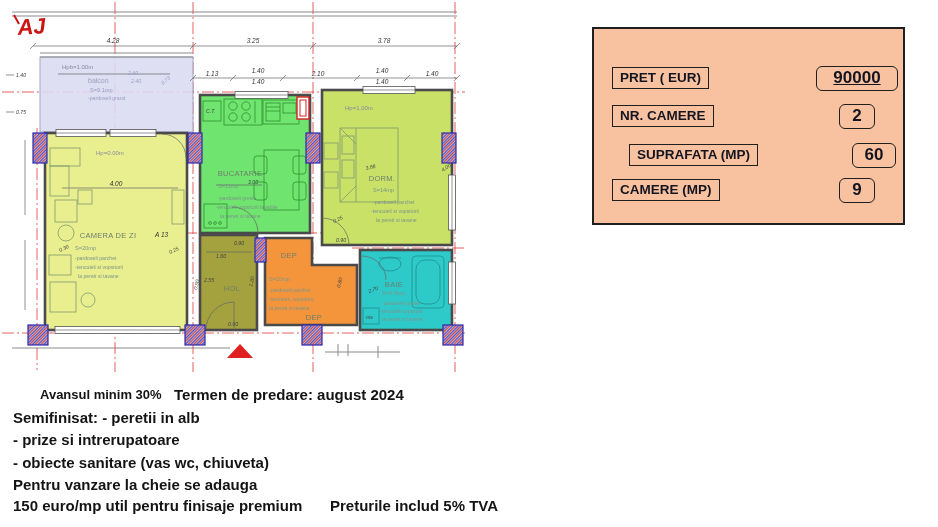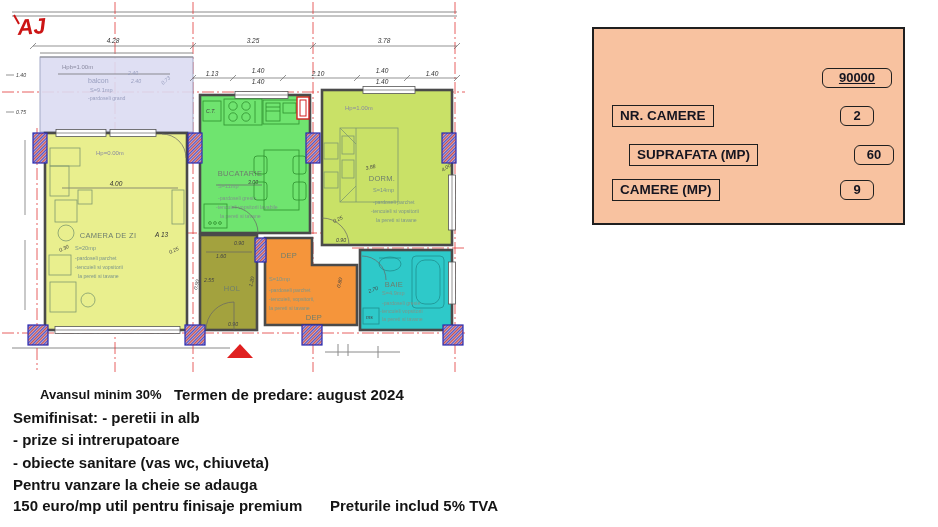--- a/index.html
+++ b/index.html
@@ -32,21 +32,21 @@
     background:#f8c2a0;border:2px solid #1f1f1f;box-sizing:border-box;
   }
   .prow{position:absolute;left:18px;right:10px;height:26px;display:flex;align-items:center;}
   .prow .lbl{
     border:1px solid #1f1f1f;padding:2px 7px 3px 7px;font-weight:bold;font-size:13.5px;
     color:#151520;background:transparent;white-space:nowrap;
   }
   .prow .valcol{position:absolute;left:185px;width:120px;display:flex;justify-content:center;}
   .prow .val{
     border:1px solid #1f1f1f;border-radius:6px;padding:1px 12px 2px 12px;
-    font-weight:bold;font-size:13px;color:#151520;white-space:nowrap;
+    font-weight:bold;font-size:17px;color:#151520;white-space:nowrap;
   }
   .prow.r1 .val{text-decoration:underline;padding:1px 16px 2px 16px;}
   
   .note{position:absolute;font-weight:bold;color:#141414;white-space:nowrap;}
   .n-advance{left:40px;top:387px;font-size:13px;}
   .n-delivery{left:174px;top:386px;font-size:15px;}
   .n-l1{left:13px;top:409px;font-size:15px;}
   .n-l2{left:13px;top:431px;font-size:15px;}
   .n-l3{left:13px;top:454px;font-size:15px;}
   .n-l4{left:13px;top:476px;font-size:15px;}
@@ -316,20 +316,21 @@
   <g>
     <line class="thin" x1="6" y1="75" x2="14" y2="75"></line>
     <line class="thin" x1="6" y1="112" x2="14" y2="112"></line>
     <text class="dimsm" x="16" y="77">1.40</text>
     <text class="dimsm" x="16" y="114">0.75</text>
   </g>
 </svg>
 
 <div id="panel">
   <div class="prow r1" style="top:36px;">
+    <span class="lbl">PRET ( EUR)</span>
     <span class="valcol">
         <span class="val">90000</span>
       </span>
   </div>
   <div class="prow r2" style="top:74px;">
     <span class="lbl">NR. CAMERE</span>
     <span class="valcol">
         <span class="val">2</span>
       </span>
   </div>

